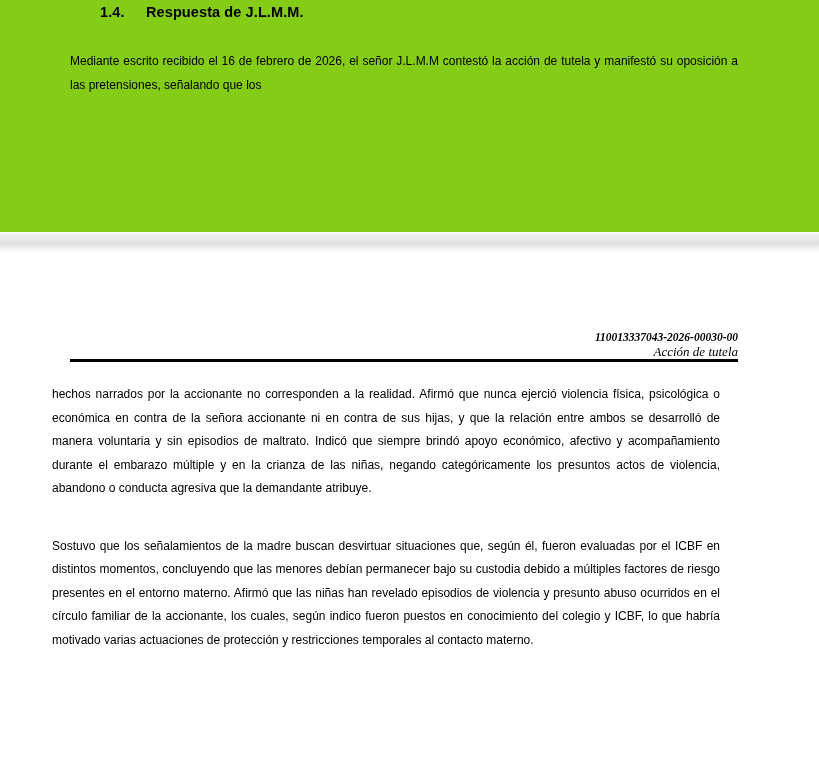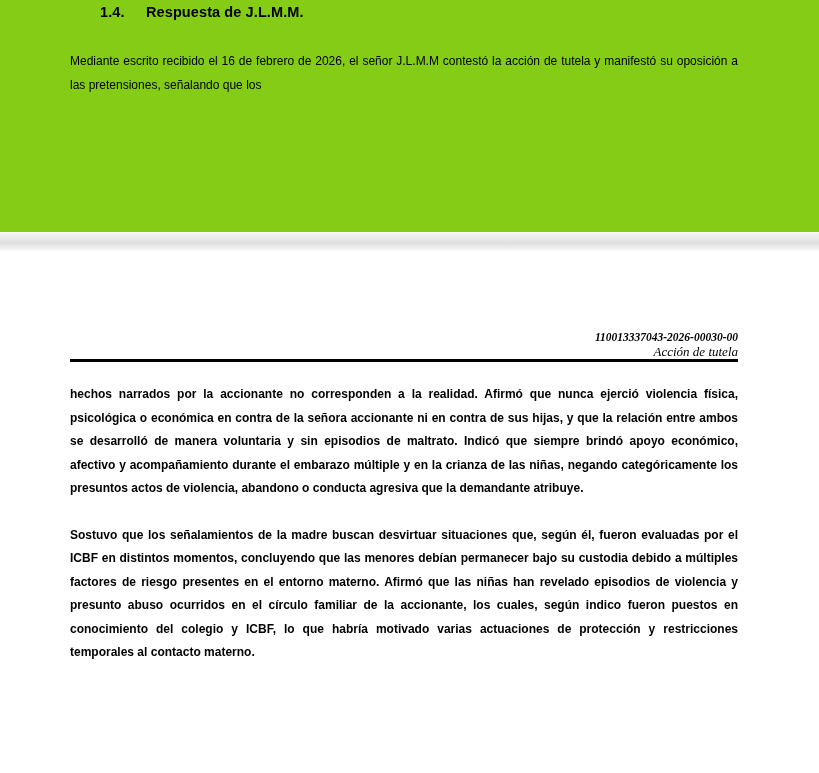--- a/index.html
+++ b/index.html
@@ -112,27 +112,26 @@
     position: absolute;
     left: 70px;
     top: 107px;
     width: 668px;
     height: 2.5px;
     background: #000000;
   }
 
   .body-block {
     position: absolute;
-    left: 70px;
+    left: 52px;
     top: 131px;
     width: 668px;
-    font-weight: bold;
   }
   .body-block .para + .para {
-    margin-top: 23px;
+    margin-top: 34px;
   }
 </style>
 </head>
 <body>
 
 <div class="page">
 
   <div class="page-top">
 
     <div class="heading-row">

